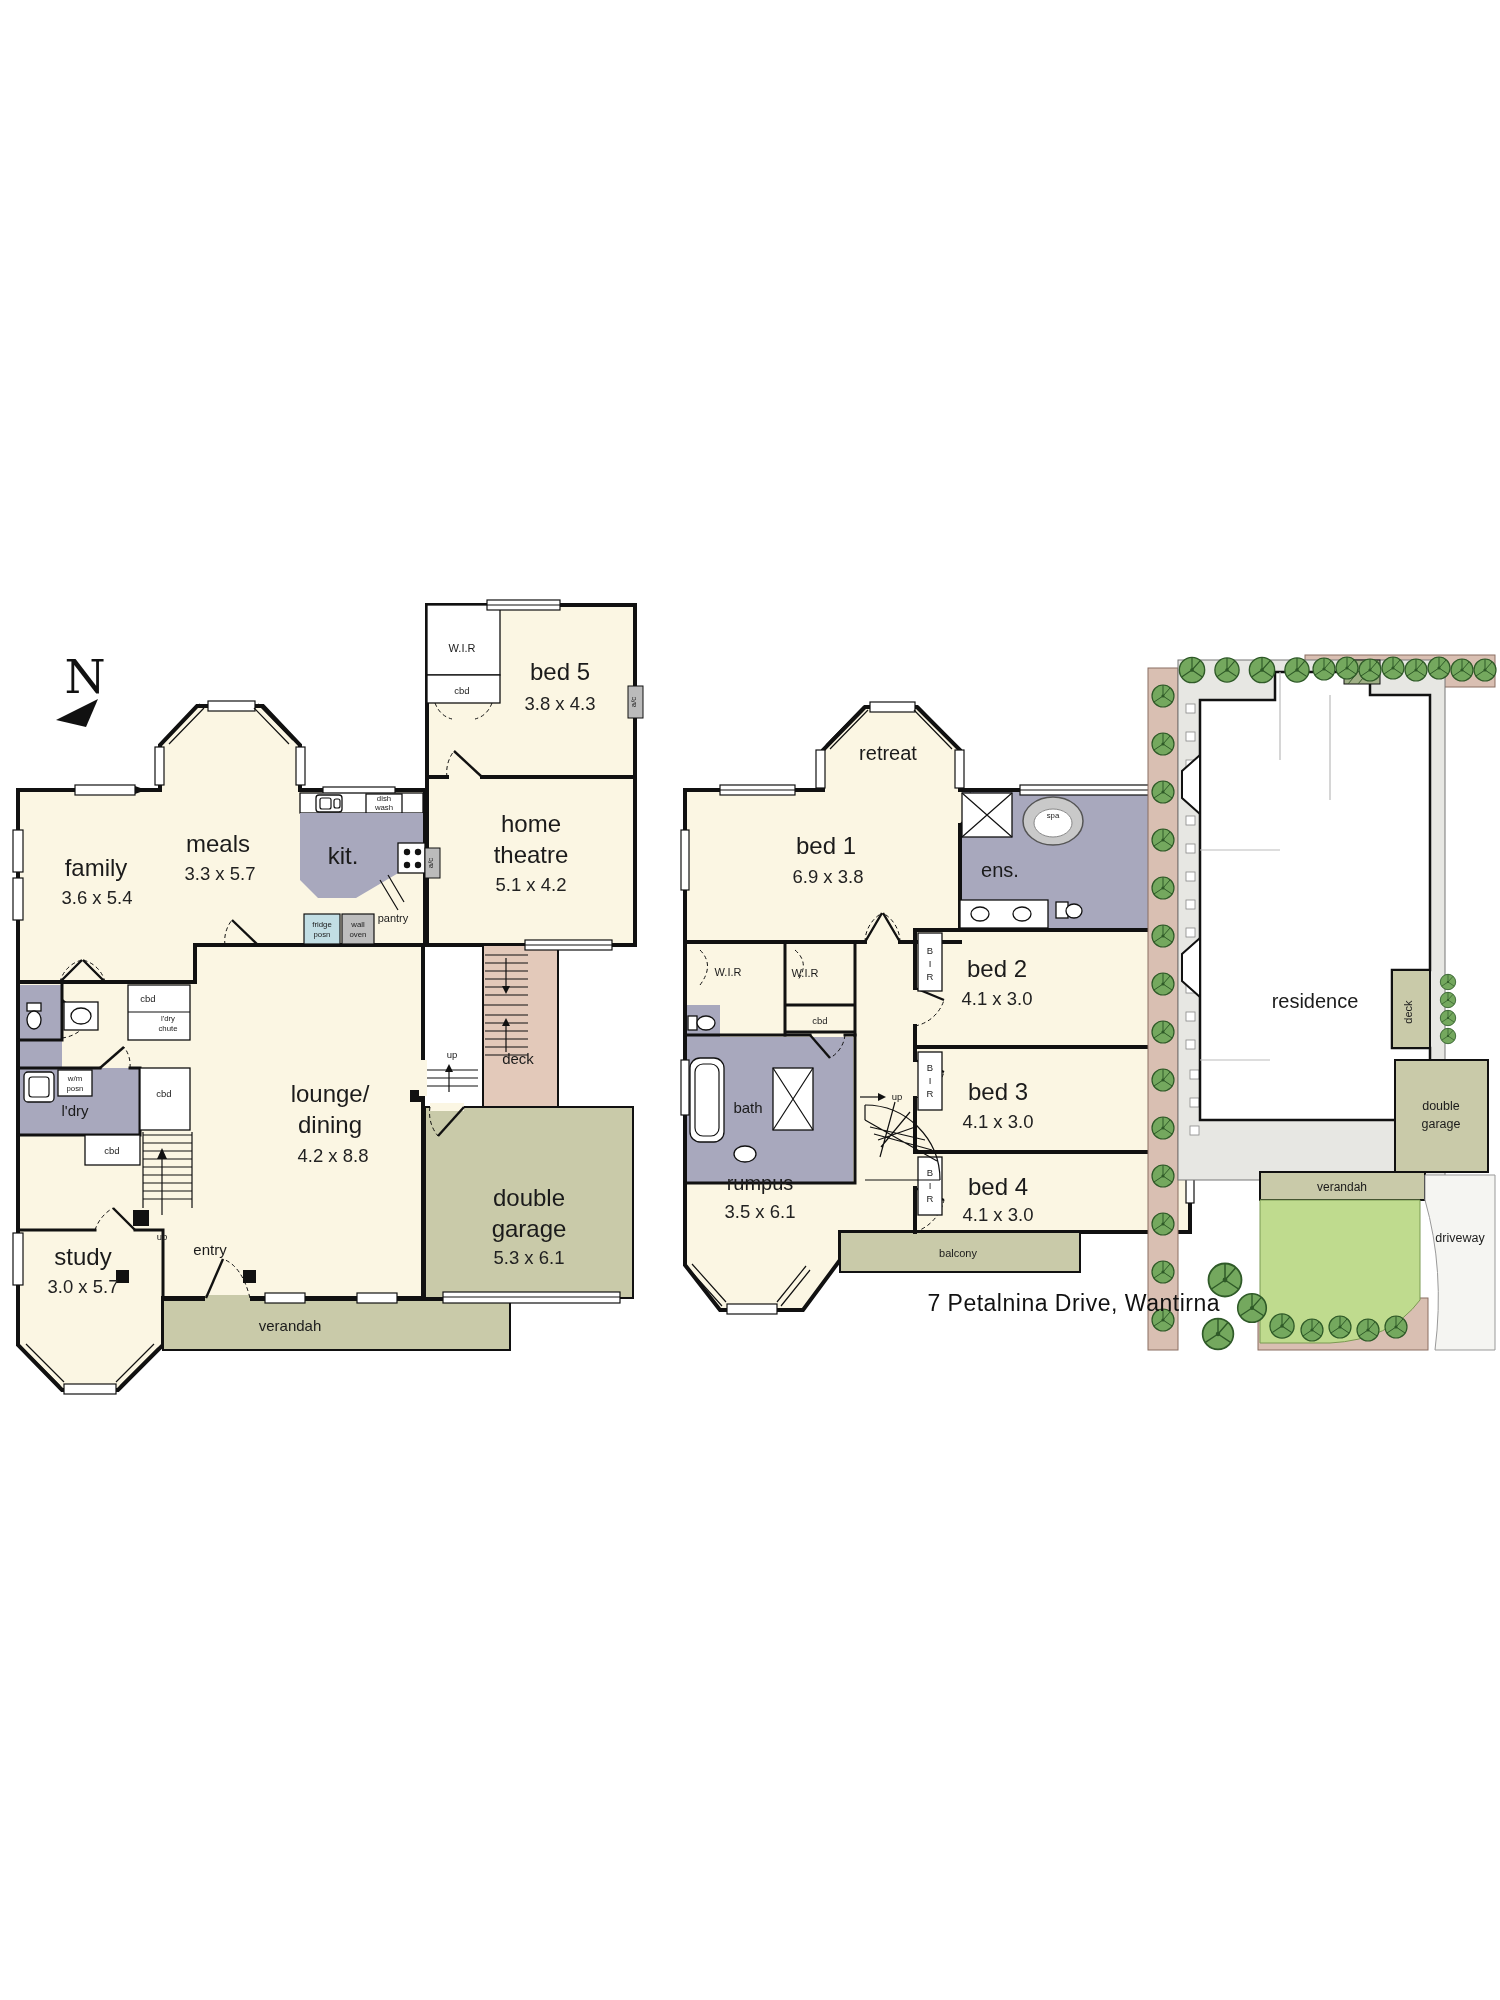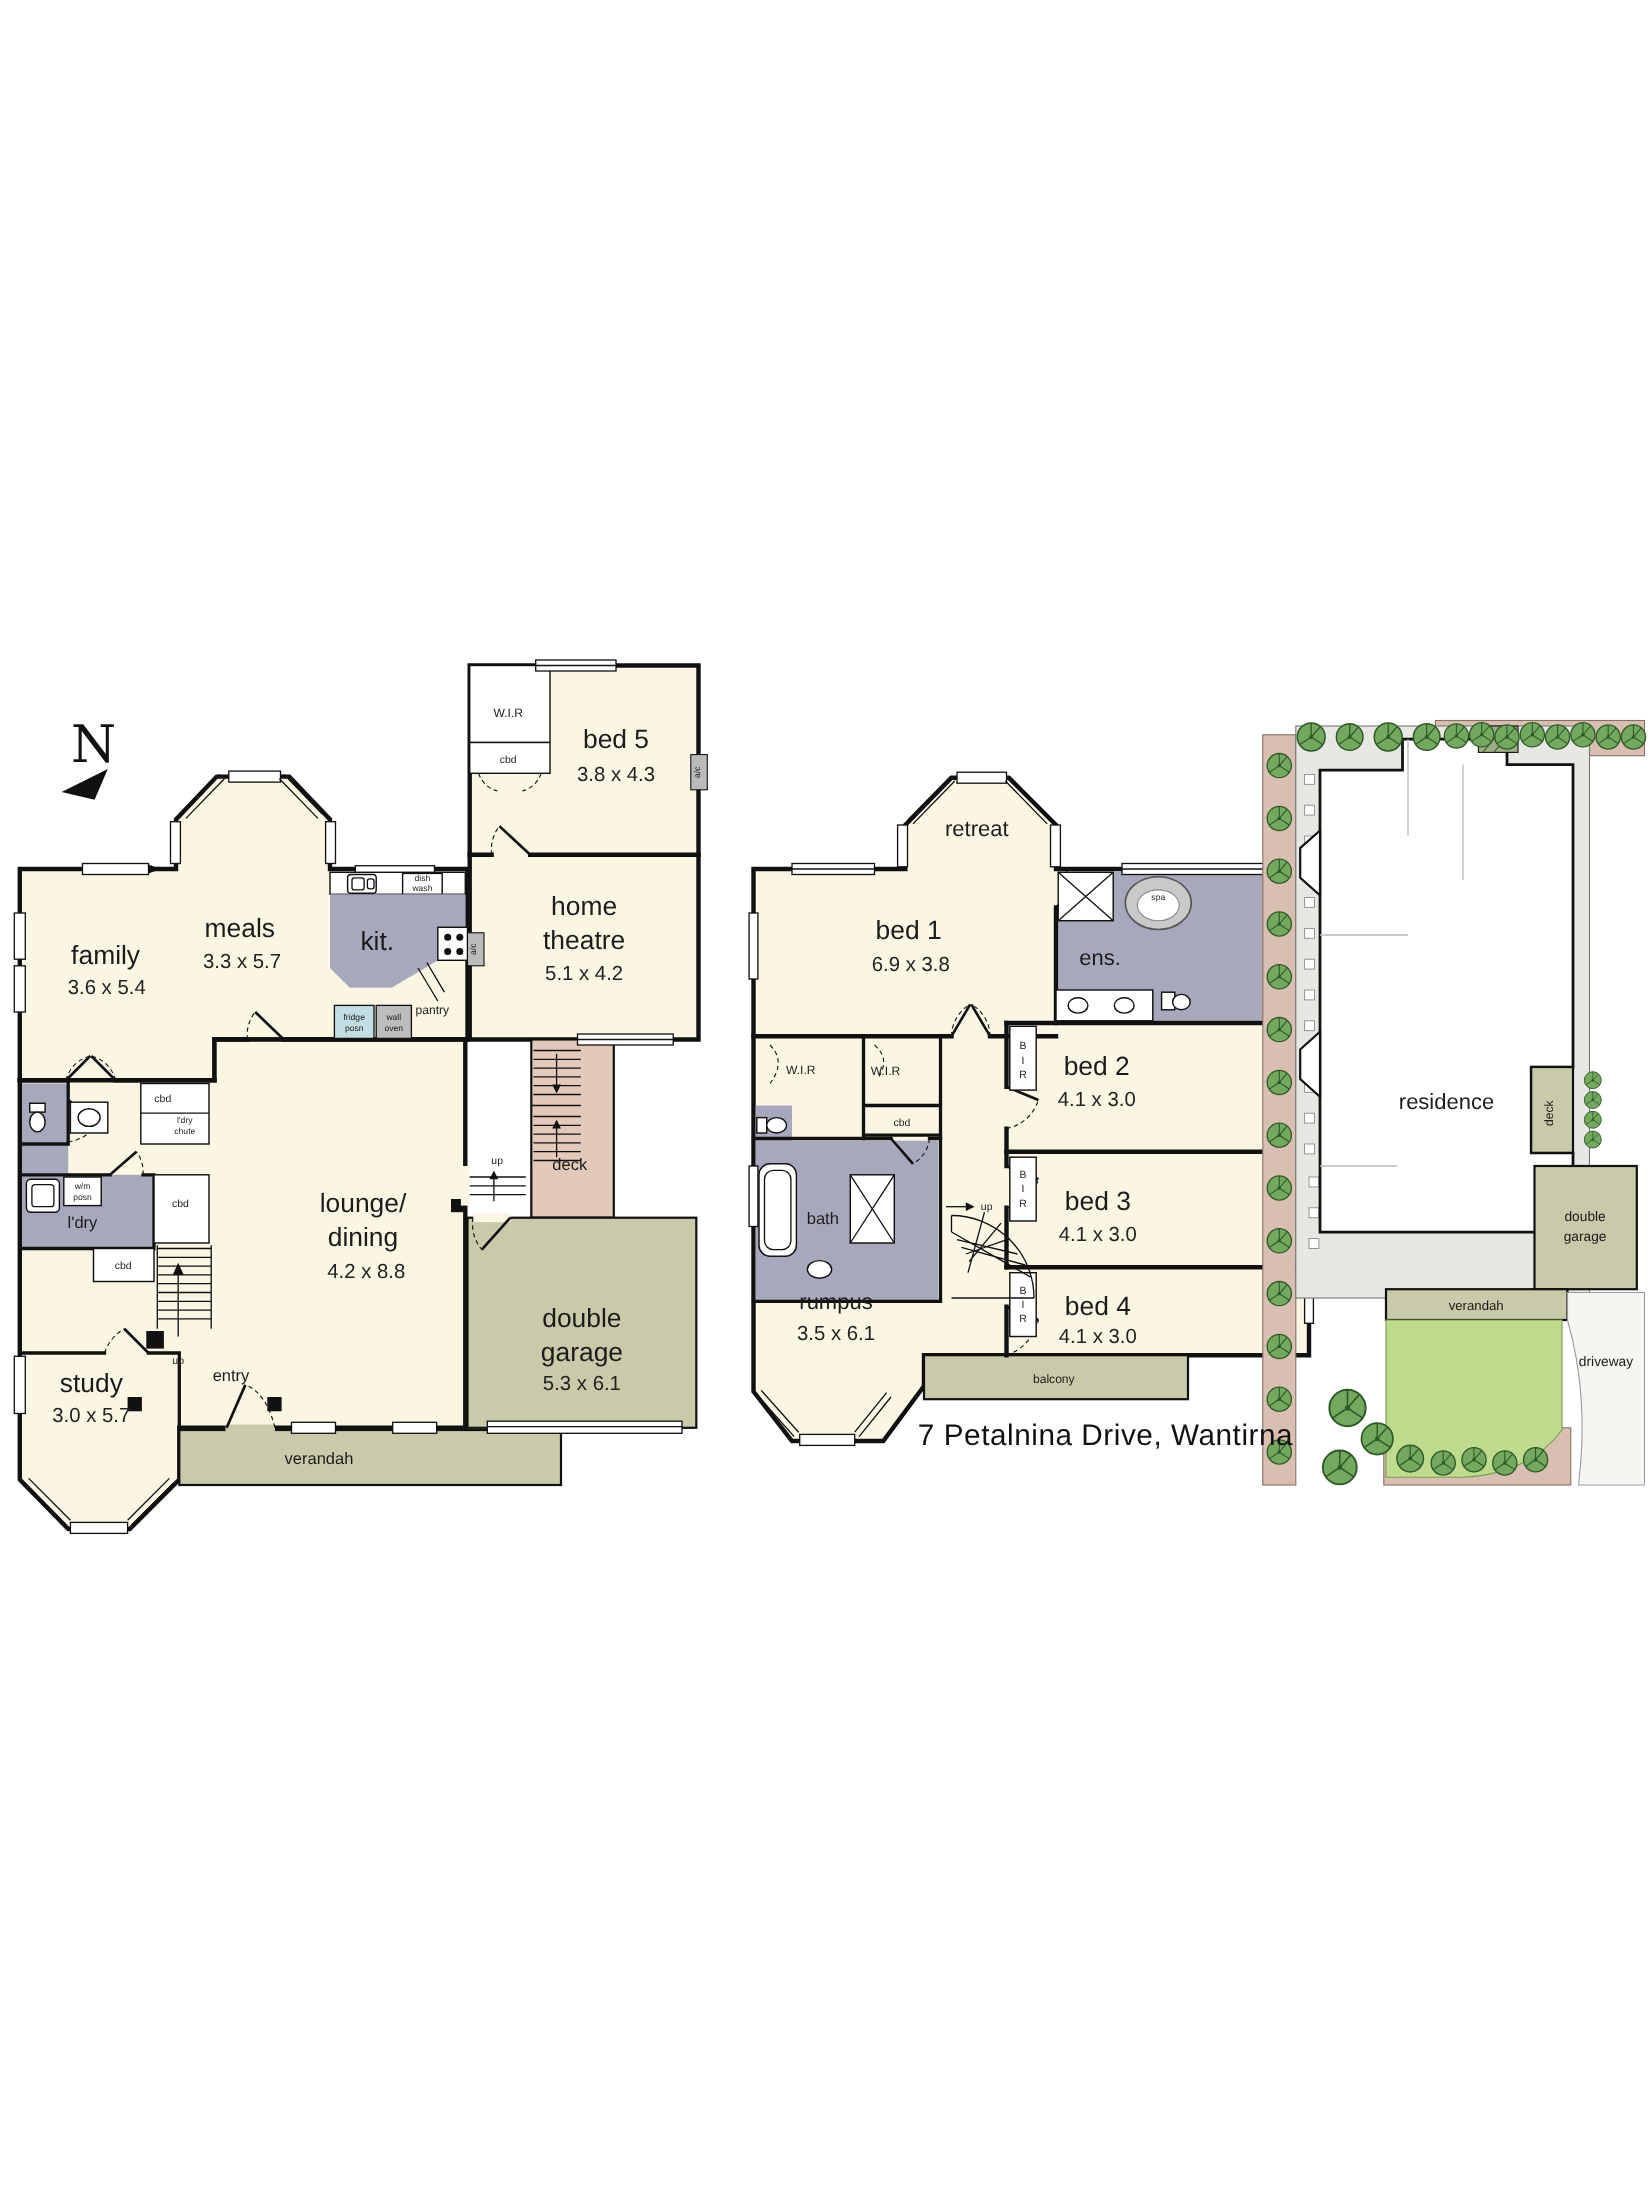--- a/index.html
+++ b/index.html
@@ -2,22 +2,22 @@
 <html><head>
 <meta charset="utf-8">
 <style>
   html,body{margin:0;padding:0;background:#ffffff;}
   #canvas{position:relative;width:1500px;height:2000px;background:#ffffff;overflow:hidden;
           font-family:"Liberation Sans",sans-serif;}
   svg{position:absolute;overflow:visible;}
   #gf{left:0;top:440px;}
   #ff{left:660px;top:440px;}
   #sp{left:1130px;top:640px;}
-  #address{position:absolute;left:790px;top:1290px;width:430px;text-align:center;
-           font-size:27px;color:#111;letter-spacing:.5px;}
+  #address{position:absolute;left:790px;top:1290px;width:430px;text-align:right;
+           font-size:23px;color:#111;letter-spacing:.5px;}
   text{font-family:"Liberation Sans",sans-serif;fill:#1b1b1b;text-anchor:middle;}
   .serifN{font-family:"DejaVu Serif",serif;font-size:47px;fill:#111;}
   .rl{font-size:24px;} .rm{font-size:20px;} .rd{font-size:18.5px;fill:#222;}
   .md{font-size:15px;} .sm{font-size:11px;} .xs{font-size:9.5px;} .t7{font-size:7.8px;}
   .cream{fill:#FBF6E3;stroke:#111;stroke-width:4;stroke-linejoin:miter;}
   .wall{stroke:#111;stroke-width:4;fill:none;stroke-linecap:square;}
   .w3{stroke:#111;stroke-width:3;fill:none;stroke-linecap:square;}
   .thin{stroke:#111;stroke-width:1.2;fill:none;}
   .lite{stroke:#bbb;stroke-width:1.2;fill:none;}
   .win{fill:#fff;stroke:#111;stroke-width:1.2;}

